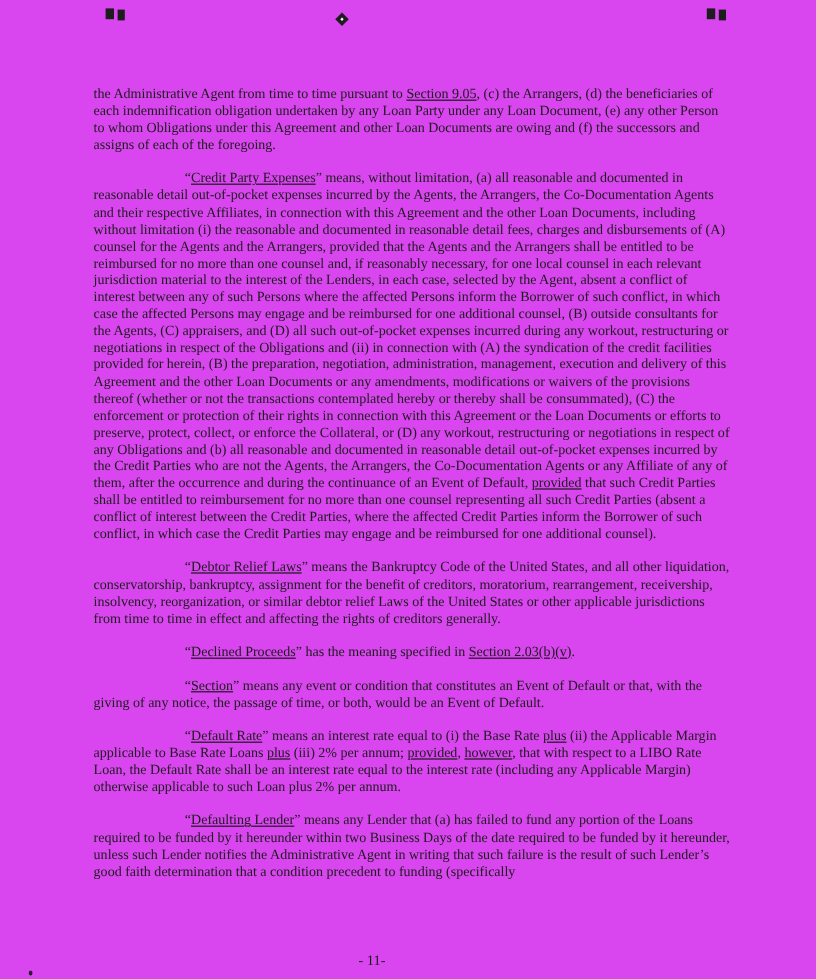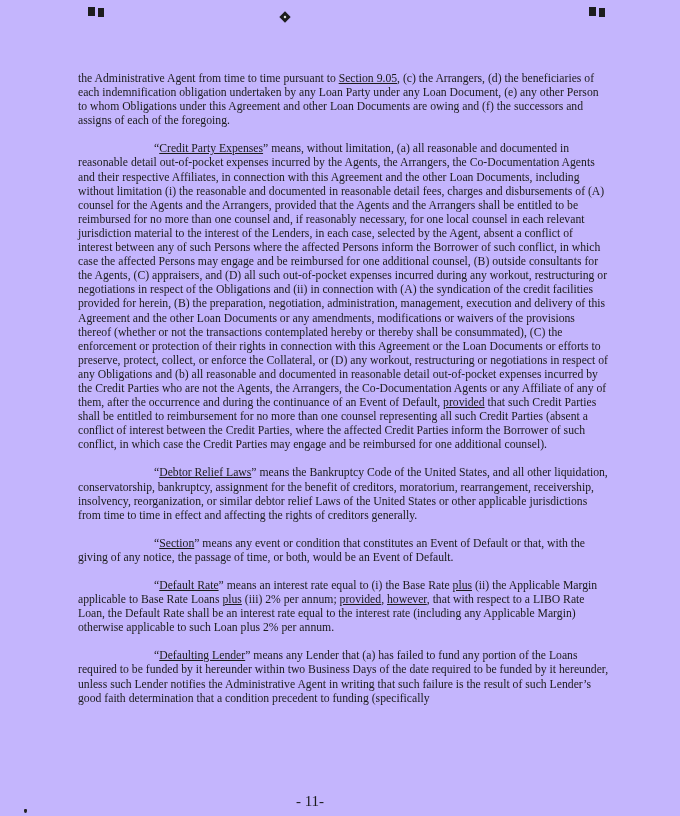--- a/index.html
+++ b/index.html
@@ -5,21 +5,21 @@
   html, body {
     margin: 0;
     padding: 0;
     background: #ffffff;
     font-family: "Liberation Serif", "DejaVu Serif", serif;
   }
   .page {
     position: relative;
     width: 680px;
     height: 816px;
-    background: #c4b5fd;
+    background: #d946ef;
     overflow: hidden;
   }
   .doc {
     position: absolute;
     left: 78px;
     top: 72px;
     width: 531px;
     font-size: 11.7px;
     line-height: 14.1px;
     color: #1b1b1b;
@@ -27,21 +27,21 @@
   }
   .para { margin: 0 0 14px 0; }
   .para.indent { text-indent: 76px; }
   .u { text-decoration: underline; text-underline-offset: 1px; }
   .footer {
     position: absolute;
     left: 0;
     top: 793px;
     width: 620px;
     text-align: center;
-    font-size: 15px;
+    font-size: 12px;
     color: #1b1b1b;
   }
   
   .artifact { position: absolute; }
   .mark-pair { display: flex; gap: 3px; }
   .mark-pair .blob-a { width: 7px; height: 9px; background: #1d1d1d; }
   .mark-pair .blob-b { width: 6px; height: 9px; background: #1d1d1d; margin-top: 1px; }
   .mark-diamond {
     width: 8px; height: 8px; background: #1d1d1d;
     transform: rotate(45deg);
@@ -72,20 +72,21 @@
   <div class="artifact mark-pair" style="left:589px; top:7px;">
     <span class="blob-a"></span>
     <span class="blob-b"></span>
   </div>
   <div class="artifact dot-artifact" style="left:24px; top:809px;"></div>
 
   <div class="doc">
     <p class="para"><span>the Administrative Agent from time to time pursuant to </span><span class="u">Section 9.05</span><span>, (c) the Arrangers, (d) the beneficiaries of each indemnification obligation undertaken by any Loan Party under any Loan Document, (e) any other Person to whom Obligations under this Agreement and other Loan Documents are owing and (f) the successors and assigns of each of the foregoing.</span></p>
     <p class="para indent"><span>“</span><span class="u">Credit Party Expenses</span><span>” means, without limitation, (a) all reasonable and documented in reasonable detail out-of-pocket expenses incurred by the Agents, the Arrangers, the Co-Documentation Agents and their respective Affiliates, in connection with this Agreement and the other Loan Documents, including without limitation (i) the reasonable and documented in reasonable detail  fees, charges and disbursements of (A) counsel for the Agents and the Arrangers, provided that the Agents and the Arrangers shall be entitled to be reimbursed for no more than one counsel and, if reasonably necessary, for one local counsel in each relevant jurisdiction material to the interest of the Lenders, in each case, selected by the Agent, absent a conflict of interest between any of such Persons where the affected Persons inform the Borrower of such conflict, in which case the affected Persons may engage and be reimbursed for one additional counsel, (B) outside consultants for the Agents, (C) appraisers, and (D) all such out-of-pocket expenses incurred during any workout, restructuring or negotiations in respect of the Obligations and (ii) in connection with (A) the syndication of the credit facilities provided for herein, (B) the preparation, negotiation, administration, management, execution and delivery of this Agreement and the other Loan Documents or any amendments, modifications or waivers of the provisions thereof (whether or not the transactions contemplated hereby or thereby shall be consummated), (C) the enforcement or protection of their rights in connection with this Agreement or the Loan Documents or efforts to preserve, protect, collect, or enforce the Collateral, or (D) any workout, restructuring or negotiations in respect of any Obligations and (b) all reasonable and documented in reasonable detail out-of-pocket expenses incurred by the Credit Parties who are not the Agents, the Arrangers, the Co-Documentation Agents or any Affiliate of any of them, after the occurrence and during the continuance of an Event of Default, </span><span class="u">provided</span><span> that such Credit Parties shall be entitled to reimbursement for no more than one counsel representing all such Credit Parties (absent a conflict of interest between the Credit Parties, where the affected Credit Parties inform the Borrower of such conflict, in which case the Credit Parties may engage and be reimbursed for one additional counsel).</span></p>
     <p class="para indent"><span>“</span><span class="u">Debtor Relief Laws</span><span>” means the Bankruptcy Code of the United States, and all other liquidation, conservatorship, bankruptcy, assignment for the benefit of creditors, moratorium, rearrangement, receivership, insolvency, reorganization, or similar debtor relief Laws of the United States or other applicable jurisdictions from time to time in effect and affecting the rights of creditors generally.</span></p>
+    <p class="para indent"><span>“</span><span class="u">Declined Proceeds</span><span>” has the meaning specified in </span><span class="u">Section 2.03(b)(v)</span><span>.</span></p>
     <p class="para indent"><span>“</span><span class="u">Section</span><span>” means any event or condition that constitutes an Event of Default or that, with the giving of any notice, the passage of time, or both, would be an Event of Default.</span></p>
     <p class="para indent"><span>“</span><span class="u">Default Rate</span><span>” means an interest rate equal to (i) the Base Rate </span><span class="u">plus</span><span> (ii) the Applicable Margin applicable to Base Rate Loans </span><span class="u">plus</span><span> (iii) 2% per annum; </span><span class="u">provided</span><span>, </span><span class="u">however</span><span>, that with respect to a LIBO Rate Loan, the Default Rate shall be an interest rate equal to the interest rate (including any Applicable Margin) otherwise applicable to such Loan plus 2% per annum.</span></p>
     <p class="para indent"><span>“</span><span class="u">Defaulting Lender</span><span>” means any Lender that (a) has failed to fund any portion of the Loans required to be funded by it hereunder within two Business Days of the date required to be funded by it hereunder, unless such Lender notifies the Administrative Agent in writing that such failure is the result of such Lender’s good faith determination that a condition precedent to funding (specifically</span></p>
   </div>
 
   <div class="footer">- 11-</div>
 
 </div>
 
 </body></html>

